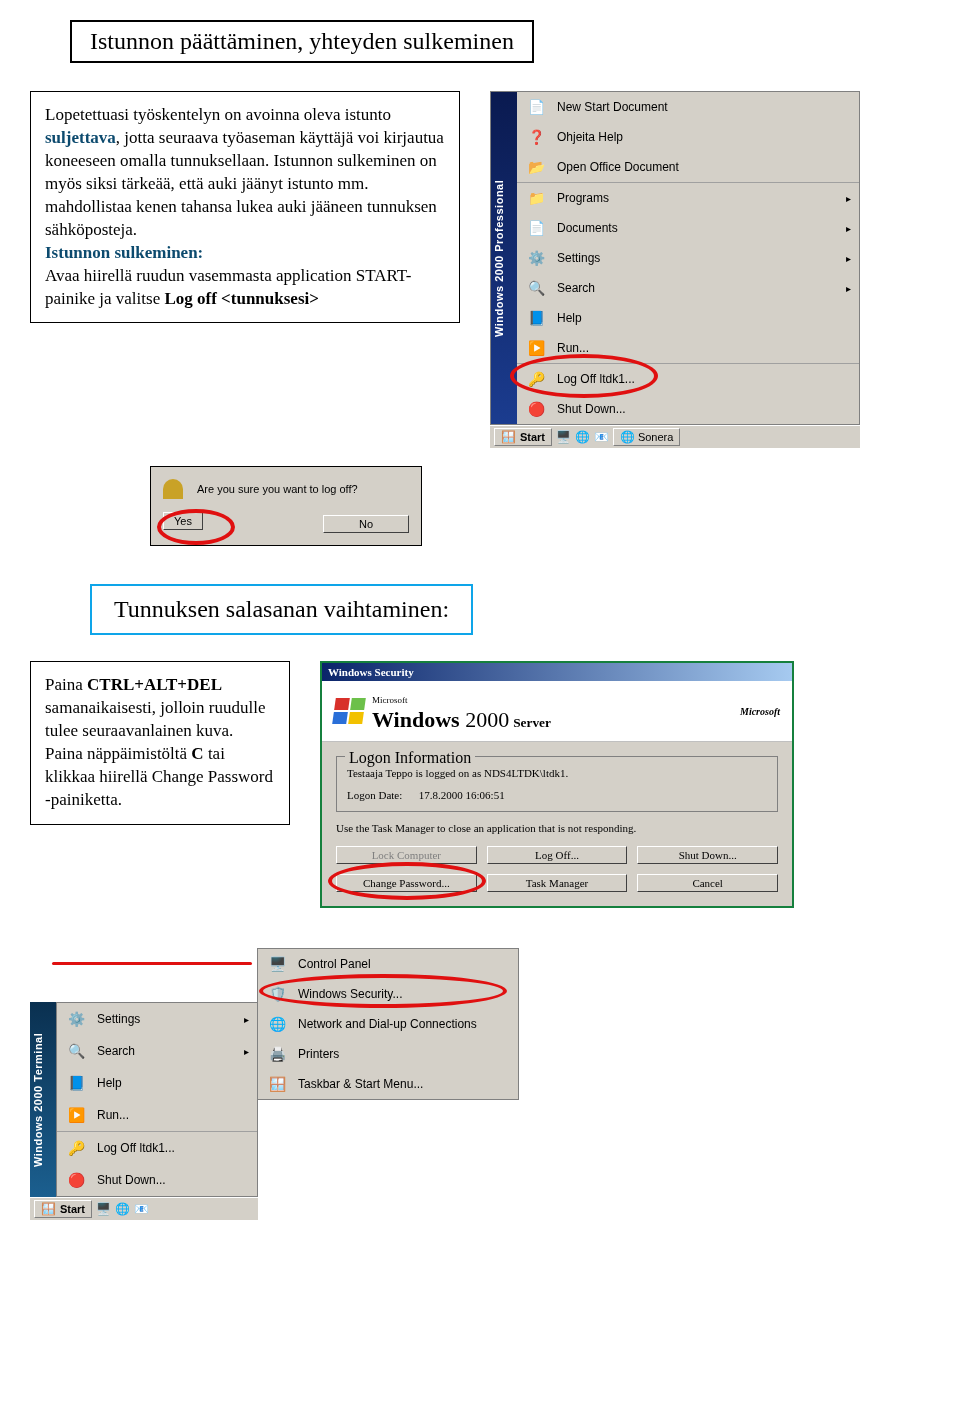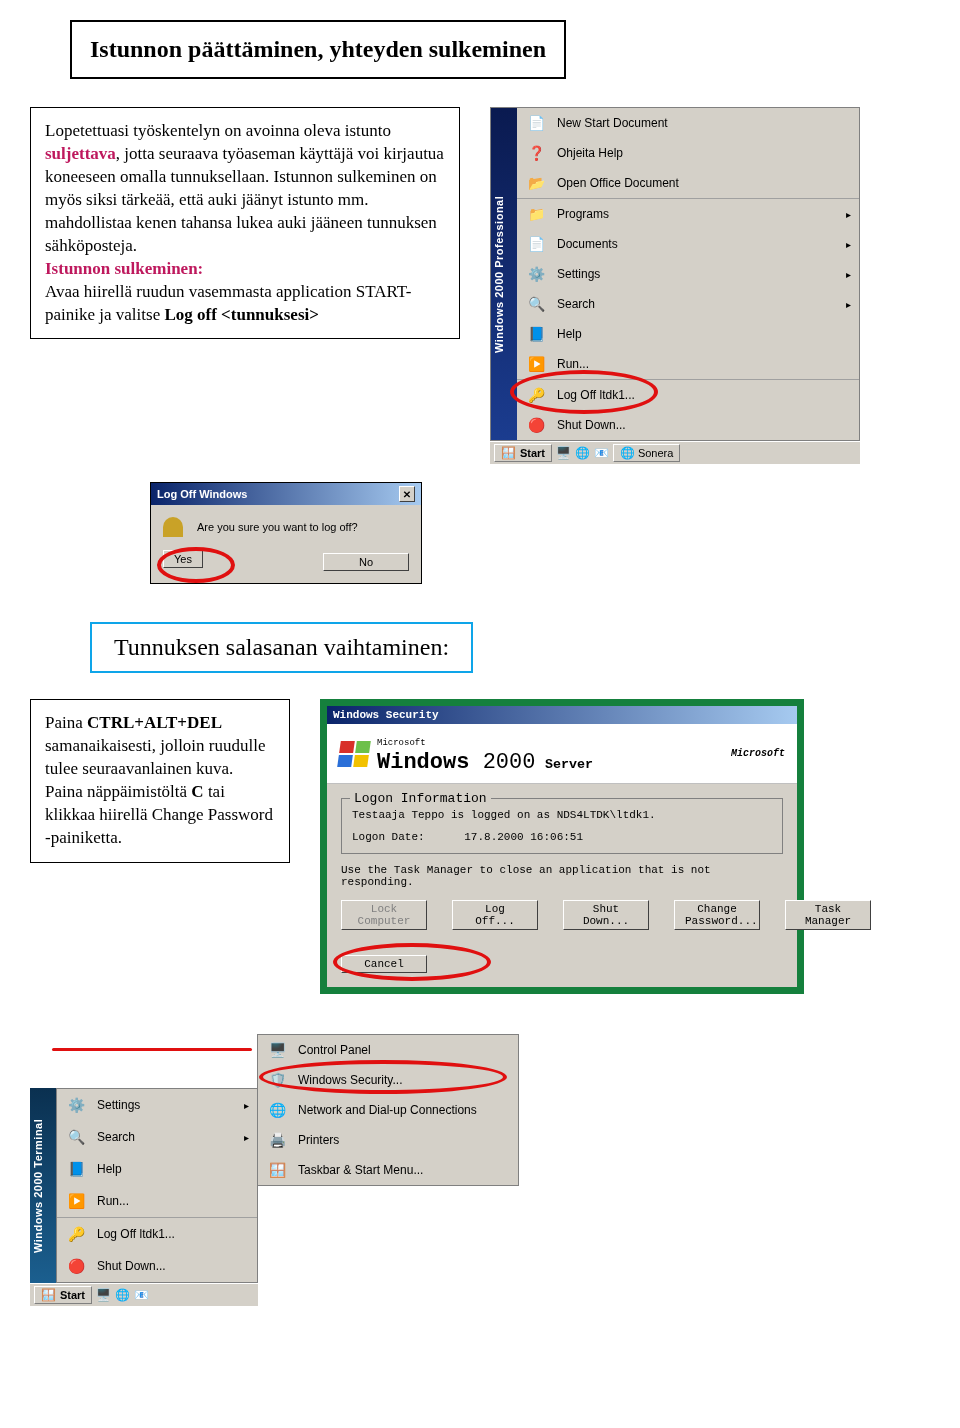--- a/index.html
+++ b/index.html
@@ -5,38 +5,38 @@
   body {
     margin: 0;
     padding: 20px 30px;
     font-family: "Times New Roman", serif;
     background: #fff;
     color: #000;
     width: 900px;
   }
   .title-box {
     border: 2px solid #000;
-    padding: 14px 18px;
+    padding: 6px 18px;
     font-size: 24px;
-    font-weight: bold;
+    font-weight: normal;
     display: inline-block;
     margin: 0 0 28px 40px;
   }
   .row {
     display: flex;
     gap: 30px;
     align-items: flex-start;
   }
   .text-box {
     border: 1.5px solid #000;
     padding: 12px 14px;
     font-size: 17px;
     line-height: 1.35;
   }
-  .red { color: #be185d; }
+  .red { color: #0c4a6e; }
   .bold { font-weight: bold; }
 
   
   .start-menu-shot {
     width: 370px;
     position: relative;
   }
   .start-menu-shot .inner {
     display: flex;
     background: #d4d0c8;
@@ -190,22 +190,22 @@
     padding: 10px 22px;
     font-size: 24px;
     font-weight: normal;
     display: inline-block;
     margin: 38px 0 26px 60px;
   }
 
   
   .sec-dialog {
     width: 470px;
-    font-family: Liberation Mono, monospace;
-    border: 7px solid #15803d;
+    font-family: Liberation Serif, serif;
+    border: 2px solid #15803d;
     position: relative;
   }
   .sec-banner {
     background: #fff;
     padding: 8px 12px;
     display: flex;
     align-items: center;
     justify-content: space-between;
     border-bottom: 1px solid #c0c0c0;
   }
@@ -234,26 +234,26 @@
     padding: 10px;
     margin-bottom: 10px;
     position: relative;
   }
   .fieldset .legend {
     position: absolute;
     top: -8px;
     left: 8px;
     background: #d4d0c8;
     padding: 0 4px;
-    font-size: 13px;
+    font-size: 16px;
   }
   .sec-btns {
     display: grid;
-    grid-template-columns: repeat(5, 1fr);
-    gap: 25px;
+    grid-template-columns: repeat(3, 1fr);
+    gap: 10px;
   }
 
   
   .term-shot {
     display: flex;
     align-items: flex-end;
     gap: 0;
     position: relative;
   }
   .term-menu {
@@ -359,24 +359,20 @@
         <span class="tb-ico">🌐</span>
         <span>Sonera</span>
       </span>
     </div>
     <div class="circle-red" style="width:140px;height:36px;left:20px;bottom:50px;border-radius:50%/50%"></div>
   </div>
 </div>
 
 
 <div class="logoff-dialog">
-  <div class="dlg-title">
-    <span>Log Off Windows</span>
-    <span class="dlg-x">✕</span>
-  </div>
   <div class="dlg-body">
     <div class="q">
       <span class="key-ico"></span>
       <span>Are you sure you want to log off?</span>
     </div>
     <div class="dlg-btns">
       <span style="position:relative">
         <span class="win-btn">Yes</span>
         <span class="circle-red" style="width:70px;height:28px;left:-6px;top:-6px"></span>
       </span>

